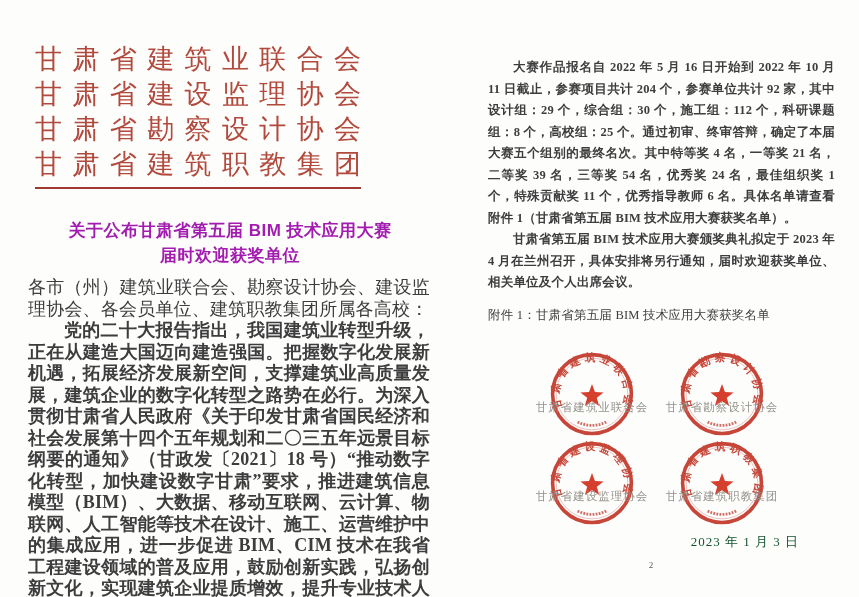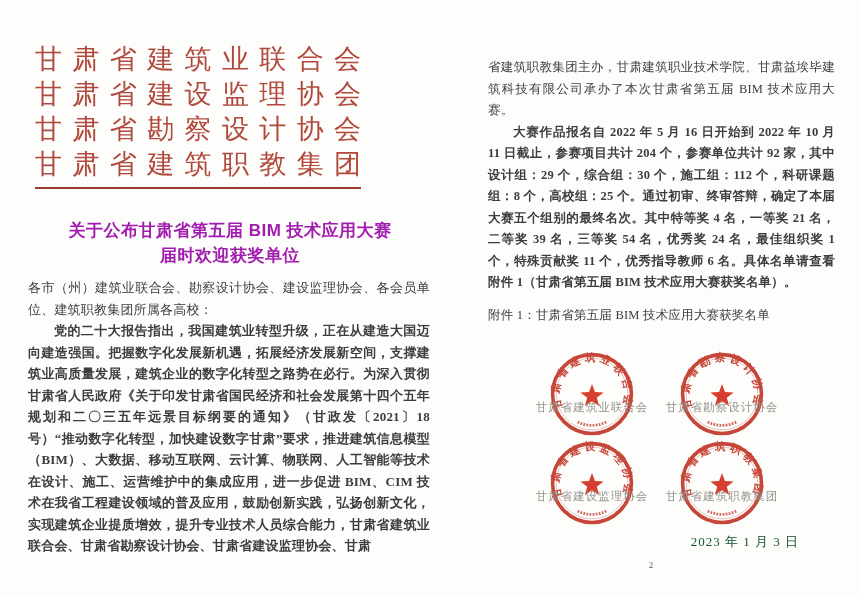--- a/index.html
+++ b/index.html
@@ -26,21 +26,21 @@
   .doc-title{
     margin-top:29px;text-align:center;
     font-family:"Liberation Sans","DejaVu Sans",sans-serif;
     font-weight:700;font-size:17px;line-height:25px;color:#a21caf;
     letter-spacing:.5px;
   }
 
   
   .textblock-left{margin:9px 5px 0 3px;}
   p.bodytext{
-    margin:0;font-size:13px;line-height:21.5px;
+    margin:0;font-size:18px;line-height:21.5px;
     text-align:justify;color:#3d3d3d;letter-spacing:.2px;
   }
   .indent{text-indent:2em;font-weight:bold;}
 
   .page-num{
     position:absolute;left:0;right:0;text-align:center;
     font-size:10px;color:#5a5a5a;
   }
   .page-num-1{bottom:44px;}
   .page-num-2{bottom:27px;font-size:9px;}
@@ -98,22 +98,22 @@
       <p class="bodytext">各市（州）建筑业联合会、勘察设计协会、建设监理协会、各会员单位、建筑职教集团所属各高校：</p>
       <p class="bodytext indent">党的二十大报告指出，我国建筑业转型升级，正在从建造大国迈向建造强国。把握数字化发展新机遇，拓展经济发展新空间，支撑建筑业高质量发展，建筑企业的数字化转型之路势在必行。为深入贯彻甘肃省人民政府《关于印发甘肃省国民经济和社会发展第十四个五年规划和二〇三五年远景目标纲要的通知》（甘政发〔2021〕18 号）“推动数字化转型，加快建设数字甘肃”要求，推进建筑信息模型（BIM）、大数据、移动互联网、云计算、物联网、人工智能等技术在设计、施工、运营维护中的集成应用，进一步促进 BIM、CIM 技术在我省工程建设领域的普及应用，鼓励创新实践，弘扬创新文化，实现建筑企业提质增效，提升专业技术人员综合能力，甘肃省建筑业联合会、甘肃省勘察设计协会、甘肃省建设监理协会、甘肃</p>
     </div>
 
     <div class="page-num page-num-1">1</div>
   </div>
 
   <div class="page page-right">
 
     <div class="textblock-right">
-      <p class="bodytext">省建筑职教集团主办，甘肃建筑职业技术学院、甘肃益埃毕建筑科技有限公司承办了本次甘肃省第五届 BIM 技术应用大赛。</p>
       <p class="bodytext indent">大赛作品报名自 2022 年 5 月 16 日开始到 2022 年 10 月 11 日截止，参赛项目共计 204 个，参赛单位共计 92 家，其中设计组：29 个，综合组：30 个，施工组：112 个，科研课题组：8 个，高校组：25 个。通过初审、终审答辩，确定了本届大赛五个组别的最终名次。其中特等奖 4 名，一等奖 21 名，二等奖 39 名，三等奖 54 名，优秀奖 24 名，最佳组织奖 1 个，特殊贡献奖 11 个，优秀指导教师 6 名。具体名单请查看附件 1（甘肃省第五届 BIM 技术应用大赛获奖名单）。</p>
+      <p class="bodytext indent">甘肃省第五届 BIM 技术应用大赛颁奖典礼拟定于 2023 年 4 月在兰州召开，具体安排将另行通知，届时欢迎获奖单位、相关单位及个人出席会议。</p>
       <p class="bodytext attachment">附件 1：甘肃省第五届 BIM 技术应用大赛获奖名单</p>
     </div>
 
     <div class="seal-grid">
 
       <div class="seal">
         <svg viewBox="0 0 120 120">
           <circle cx="60" cy="60" r="55" fill="none" stroke="#c23a2b" stroke-width="5"></circle>
           <circle cx="60" cy="60" r="50" fill="none" stroke="#c23a2b" stroke-width="1" opacity=".45"></circle>
           <path id="sealArc0" d="M 19.8 82.3 A 46 46 0 1 1 100.2 82.3" fill="none"></path>

